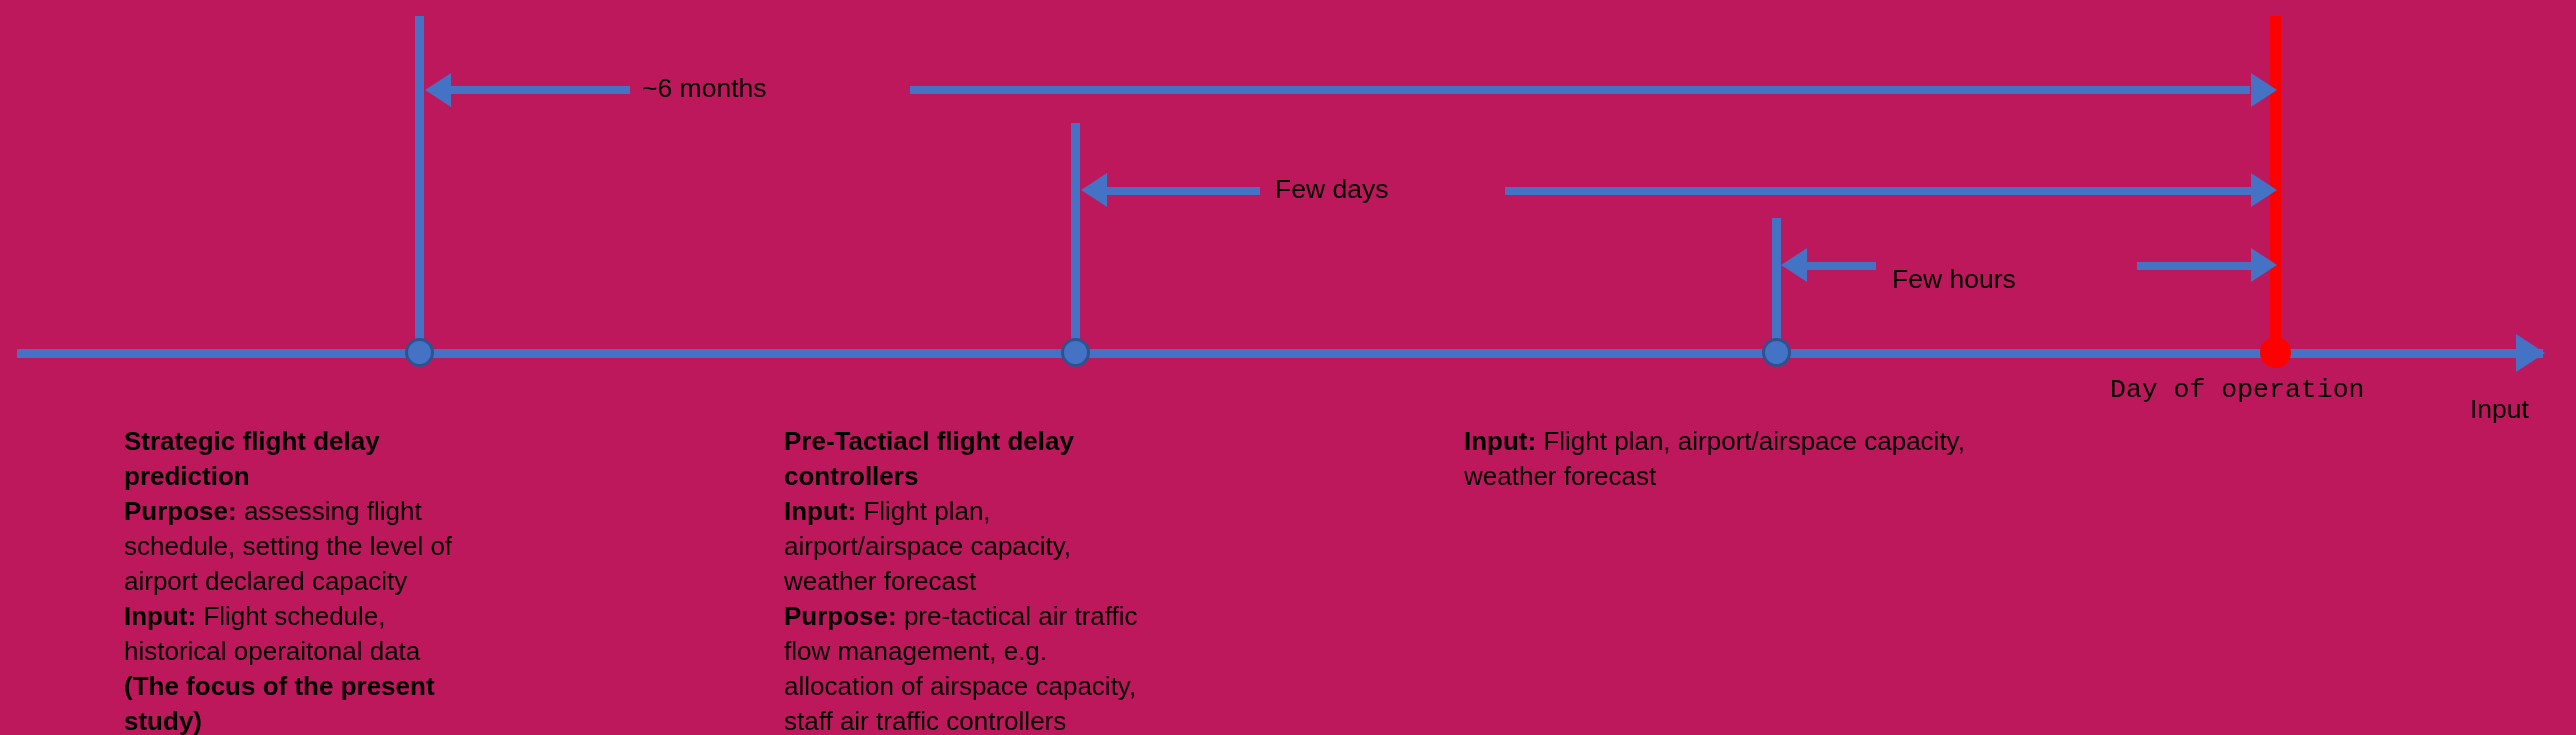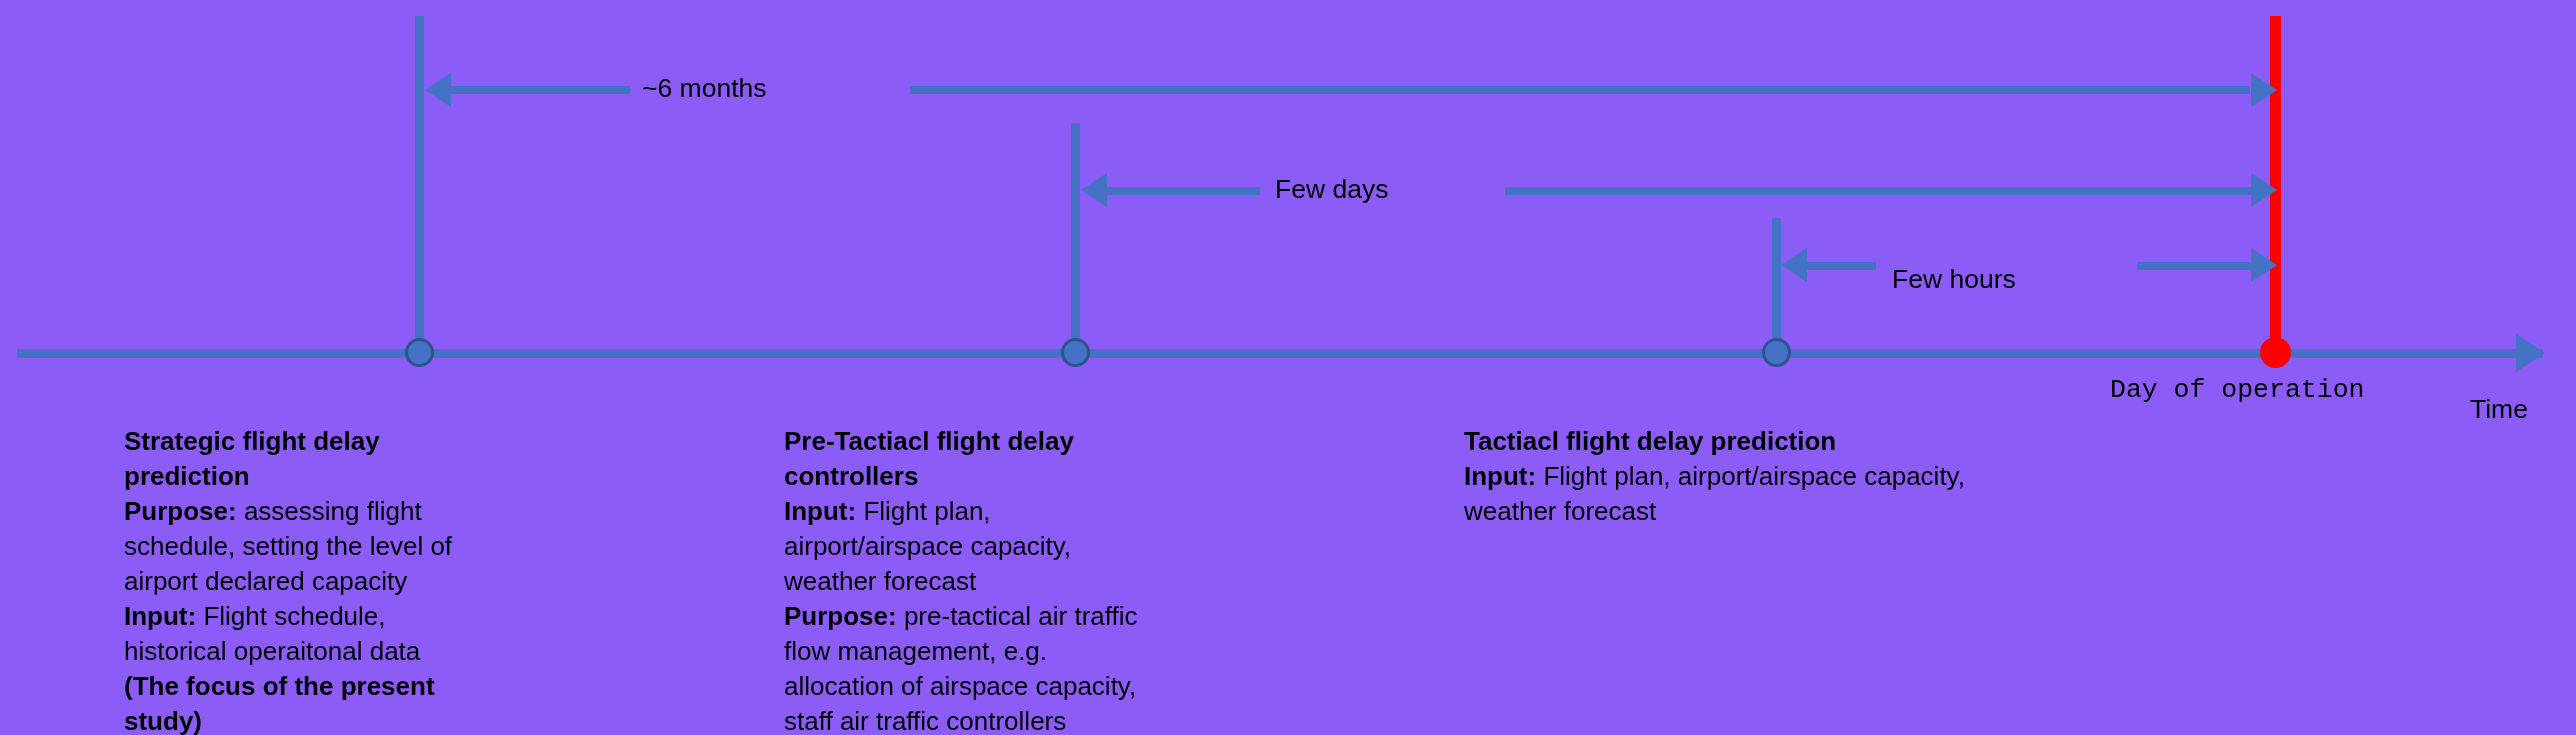--- a/index.html
+++ b/index.html
@@ -9,21 +9,21 @@
     background: #ffffff;
   }
   body {
     font-family: "Liberation Sans", sans-serif;
     color: #000000;
   }
   #canvas {
     position: relative;
     width: 2576px;
     height: 736px;
-    background: #8b5cf6;
+    background: #be185d;
     overflow: hidden;
   }
 
   
   .axis-line {
     position: absolute;
     background: #4472C4;
   }
   .v-line {
     position: absolute;
@@ -144,21 +144,21 @@
   <div class="h-seg" style="left:1505px; top:187px; width:746px;"></div>
   <div class="arrow-head right" style="left:2251px; top:173px;"></div>
 
   <div class="arrow-head left" style="left:1781px; top:248px;"></div>
   <div class="h-seg" style="left:1807px; top:262px; width:69px;"></div>
   <span class="span-label" style="left:1892px; top:266px;">Few hours</span>
   <div class="h-seg" style="left:2137px; top:262px; width:114px;"></div>
   <div class="arrow-head right" style="left:2251px; top:248px;"></div>
 
   <span class="axis-label" style="left:2110px; top:377px;font-family:Liberation Mono, monospace;">Day of operation</span>
-  <span class="axis-label" style="left:2470px; top:396px;">Time</span>
+  <span class="axis-label" style="left:2470px; top:396px;">Input</span>
 
   <div class="desc-block" style="left:124px; top:424px; width:343px;">
     <div class="desc-title">Strategic flight delay prediction</div>
     <div class="desc-para">
       <span class="lead">Purpose:</span><span> assessing flight schedule, setting the level of airport declared capacity</span>
     </div>
     <div class="desc-para">
       <span class="lead">Input:</span><span> Flight schedule, historical operaitonal data</span>
     </div>
     <div class="desc-foot">(The focus of the present study)</div>
@@ -168,20 +168,19 @@
     <div class="desc-title">Pre-Tactiacl flight delay controllers</div>
     <div class="desc-para">
       <span class="lead">Input:</span><span> Flight plan, airport/airspace capacity, weather forecast</span>
     </div>
     <div class="desc-para">
       <span class="lead">Purpose:</span><span> pre-tactical air traffic flow management, e.g. allocation of airspace capacity, staff air traffic controllers</span>
     </div>
   </div>
 
   <div class="desc-block" style="left:1464px; top:424px; width:522px;">
-    <div class="desc-title">Tactiacl flight delay prediction</div>
     <div class="desc-para">
       <span class="lead">Input:</span><span> Flight plan, airport/airspace capacity, weather forecast</span>
     </div>
   </div>
 
 </div>
 
 
 </body></html>

